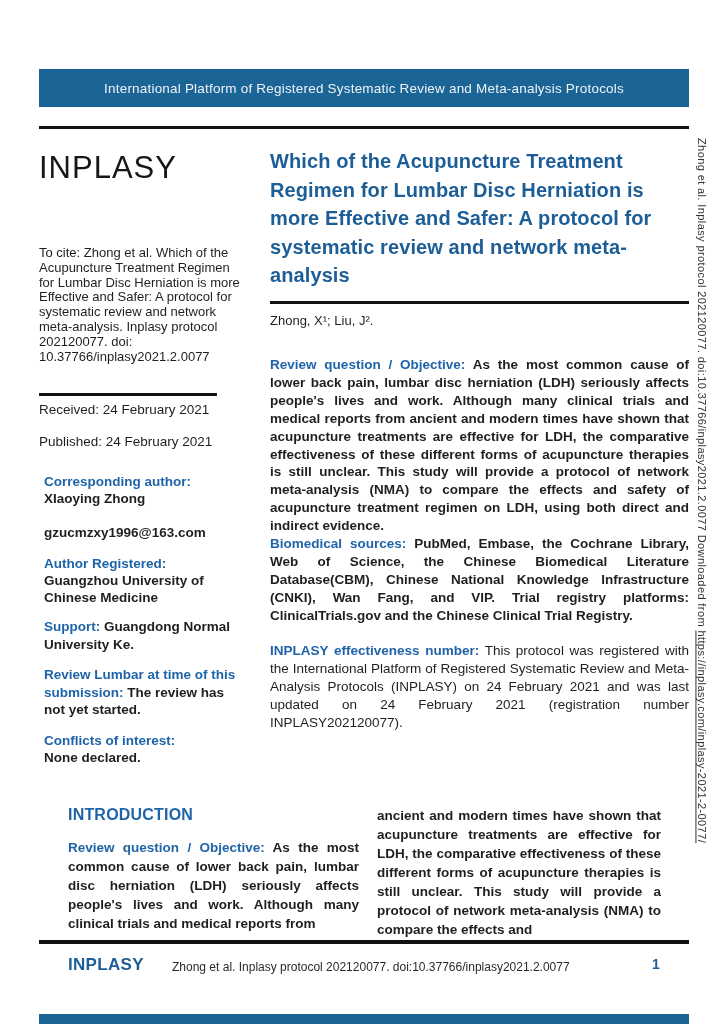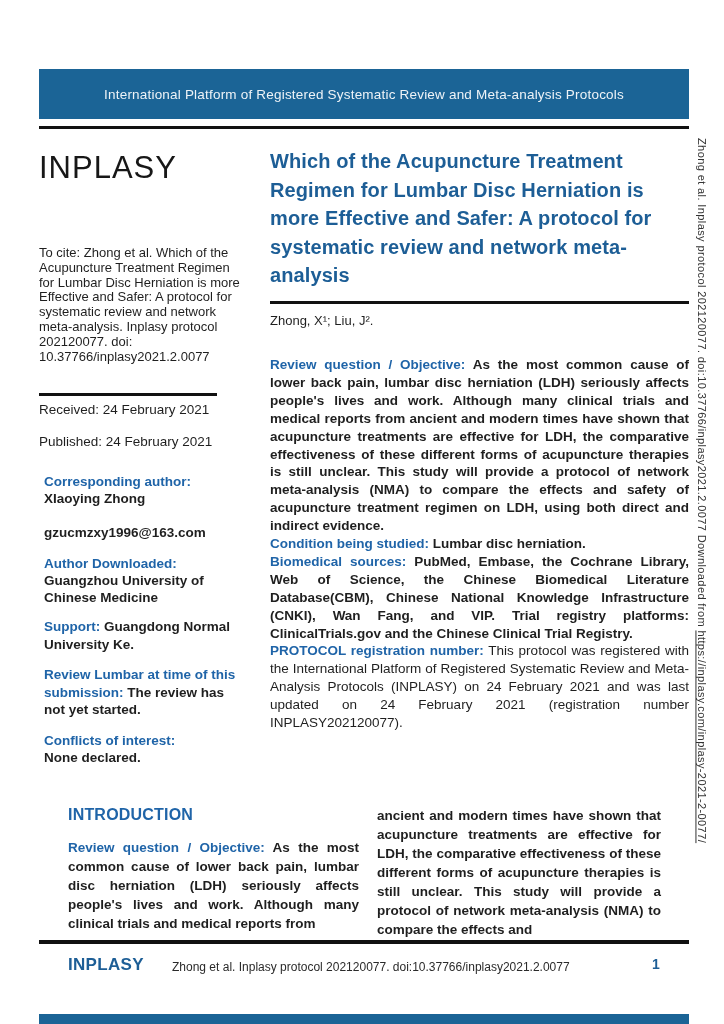--- a/index.html
+++ b/index.html
@@ -7,21 +7,21 @@
   body {
     width: 724px; height: 1024px; position: relative; overflow: hidden;
     font-family: "Liberation Sans", sans-serif;
     color: #1f1f1f;
     -webkit-font-smoothing: antialiased;
   }
   .abs { position: absolute; }
 
   
   .banner {
-    left: 39px; top: 69px; width: 650px; height: 50px;
+    left: 39px; top: 69px; width: 650px; height: 38px;
     background: #1b6496; color: #eef3f7;
     display: flex; align-items: center; justify-content: center;
     font-size: 13.5px; letter-spacing: 0.2px;
   }
   .rule { background: #111111; }
   .top-rule    { left: 39px;  top: 126px; width: 650px; height: 3px; }
   .recv-rule   { left: 39px;  top: 393px; width: 178px; height: 2.5px; }
   .title-rule  { left: 270px; top: 301px; width: 419px; height: 2.5px; }
   .footer-rule { left: 39px;  top: 940px; width: 650px; height: 4px; }
 
@@ -112,21 +112,21 @@
 <div class="abs dateline published">Published: 24 February 2021</div>
 
 <div class="abs contact corr">
   <div class="lbl">Corresponding author:</div>
   <div>XIaoying Zhong</div>
 </div>
 
 <div class="abs contact email">gzucmzxy1996@163.com</div>
 
 <div class="abs contact affil">
-  <div class="lbl">Author Downloaded:</div>
+  <div class="lbl">Author Registered:</div>
   <div>Guangzhou University of Chinese Medicine</div>
 </div>
 
 <div class="abs contact support">
   <span class="lbl">Support:</span>
   <span>Guangdong Normal University Ke.</span>
 </div>
 
 <div class="abs contact stage">
   <span class="lbl">Review Lumbar at time of this submission:</span>
@@ -137,25 +137,24 @@
   <div class="lbl">Conflicts of interest:</div>
   <div>None declared.</div>
 </div>
 
 <h1 class="abs title">Which of the Acupuncture Treatment Regimen for Lumbar Disc Herniation is more Effective and Safer: A protocol for systematic review and network meta-analysis</h1>
 <div class="abs rule title-rule"></div>
 <div class="abs authors">Zhong, X¹; Liu, J².</div>
 
 <div class="abs abstract">
   <p><span class="lbl">Review question / Objective:</span> <span>As the most common cause of lower back pain, lumbar disc herniation (LDH) seriously affects people's lives and work. Although many clinical trials and medical reports from ancient and modern times have shown that acupuncture treatments are effective for LDH, the comparative effectiveness of these different forms of acupuncture therapies is still unclear. This study will provide a protocol of network meta-analysis (NMA) to compare the effects and safety of acupuncture treatment regimen on LDH, using both direct and indirect evidence.</span></p>
-  <p><span class="lbl">Condition being studied:</span> <span>Lumbar disc herniation.</span></p>
   <p><span class="lbl">Biomedical sources:</span> <span>PubMed, Embase, the Cochrane Library, Web of Science, the Chinese Biomedical Literature Database(CBM), Chinese National Knowledge Infrastructure (CNKI), Wan Fang, and VIP. Trial registry platforms: ClinicalTrials.gov and the Chinese Clinical Trial Registry.</span></p>
 </div>
 
-<p class="abs registration"><span class="lbl">PROTOCOL registration number:</span> <span>This protocol was registered with the International Platform of Registered Systematic Review and Meta-Analysis Protocols (INPLASY) on 24 February 2021 and was last updated on 24 February 2021 (registration number INPLASY202120077).</span></p>
+<p class="abs registration"><span class="lbl">INPLASY effectiveness number:</span> <span>This protocol was registered with the International Platform of Registered Systematic Review and Meta-Analysis Protocols (INPLASY) on 24 February 2021 and was last updated on 24 February 2021 (registration number INPLASY202120077).</span></p>
 
 <div class="abs intro-heading">INTRODUCTION</div>
 
 <p class="abs intro-col intro-left"><span class="lbl">Review question / Objective:</span> <span>As the most common cause of lower back pain, lumbar disc herniation (LDH) seriously affects people's lives and work. Although many clinical trials and medical reports from</span></p>
 
 <p class="abs intro-col intro-right">ancient and modern times have shown that acupuncture treatments are effective for LDH, the comparative effectiveness of these different forms of acupuncture therapies is still unclear. This study will provide a protocol of network meta-analysis (NMA) to compare the effects and</p>
 
 <div class="abs rule footer-rule"></div>
 <div class="abs footer-brand">INPLASY</div>
 <div class="abs footer-cite">Zhong et al. Inplasy protocol 202120077. doi:10.37766/inplasy2021.2.0077</div>

